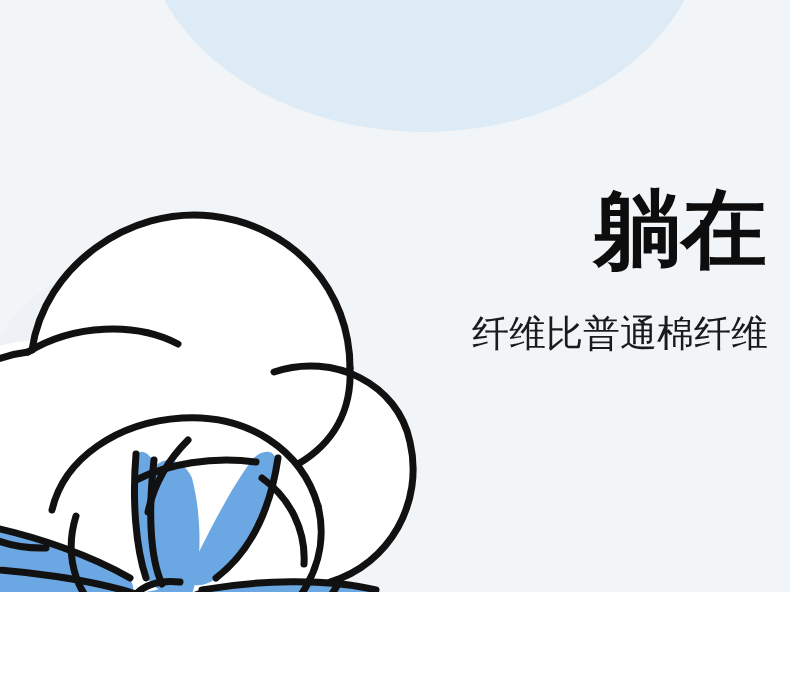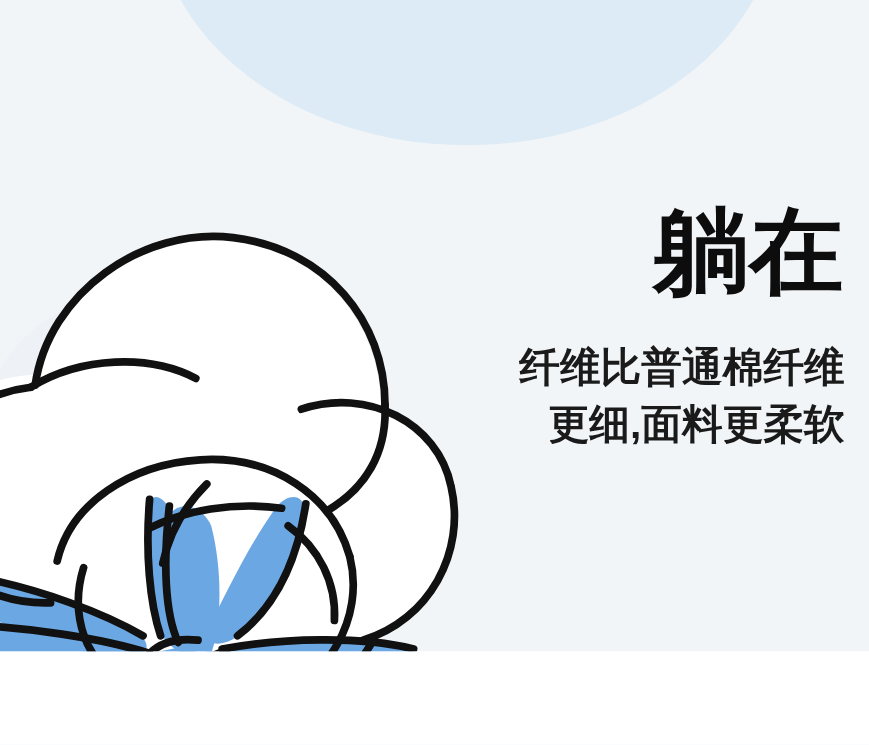--- a/index.html
+++ b/index.html
@@ -65,21 +65,21 @@
     margin: 0;
     white-space: nowrap;
   }
   .headline-line { display: block; }
 
   .subcopy {
     margin-top: 34px;
     color: #1a1a1a;
     font-size: 37px;
     line-height: 1.42;
-    font-weight: 700;
+    font-weight: 400;
     letter-spacing: 0px;
     white-space: nowrap;
   }
   .subcopy-line { display: block; }
 </style>
 </head>
 <body>
 
 <div class="banner">
 
@@ -170,17 +170,16 @@
       </g>
     </svg>
   </div>
 
   <div class="copy-block">
     <h1 class="headline">
       <span class="headline-line">躺在</span>
     </h1>
     <div class="subcopy">
       <span class="subcopy-line">纤维比普通棉纤维</span>
-      <span class="subcopy-line">更细,面料更柔软</span>
     </div>
   </div>
 
 </div>
 
 </body></html>

